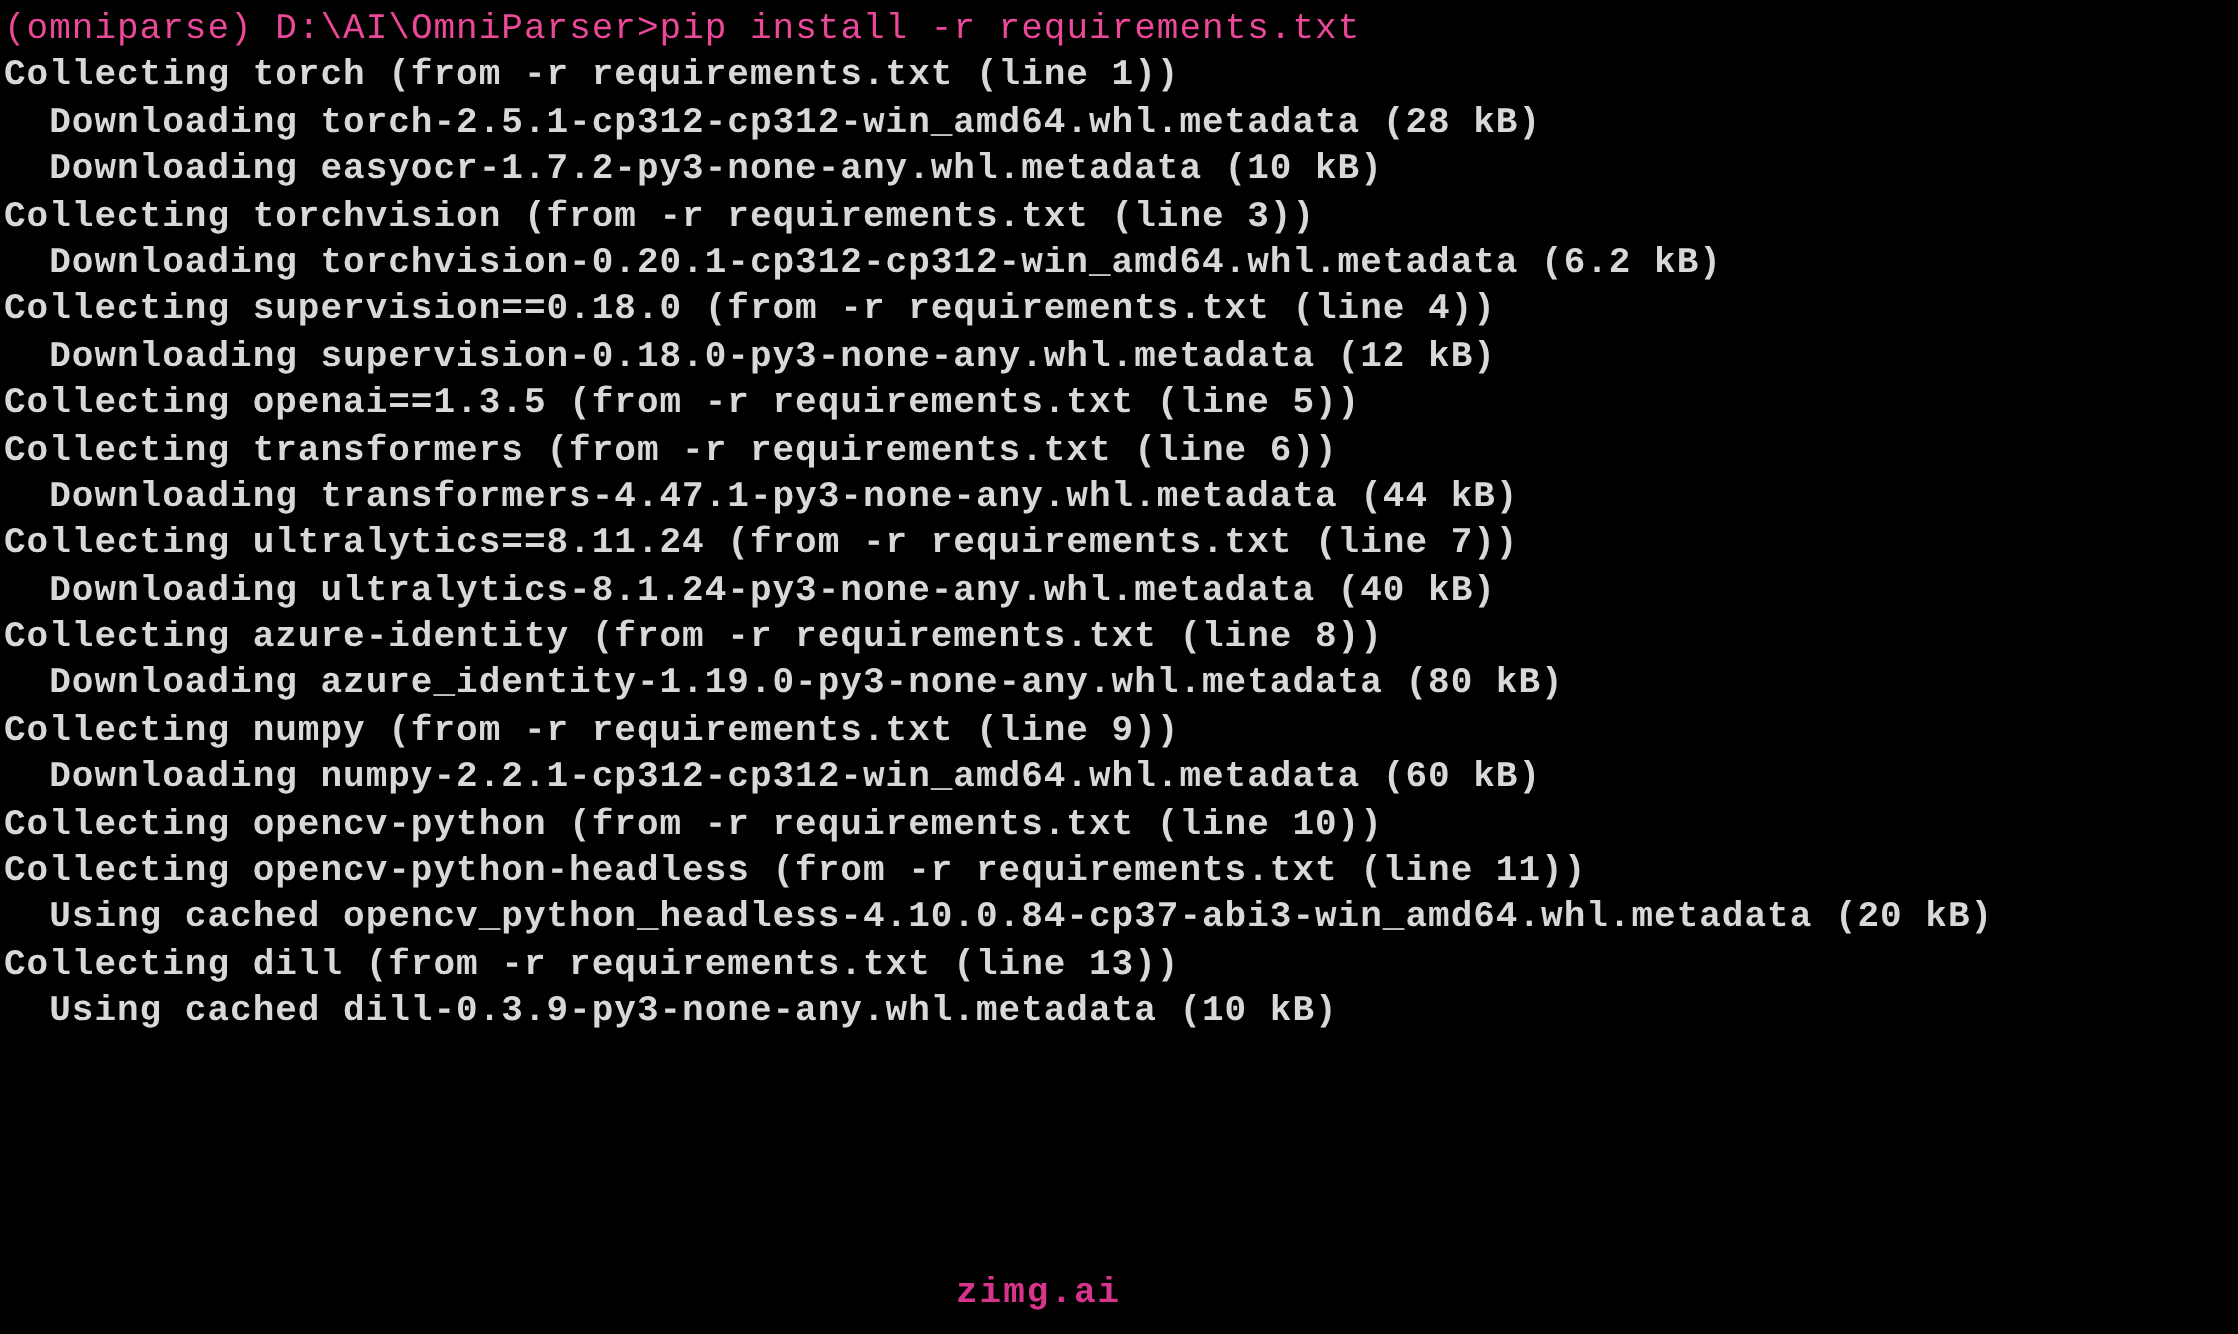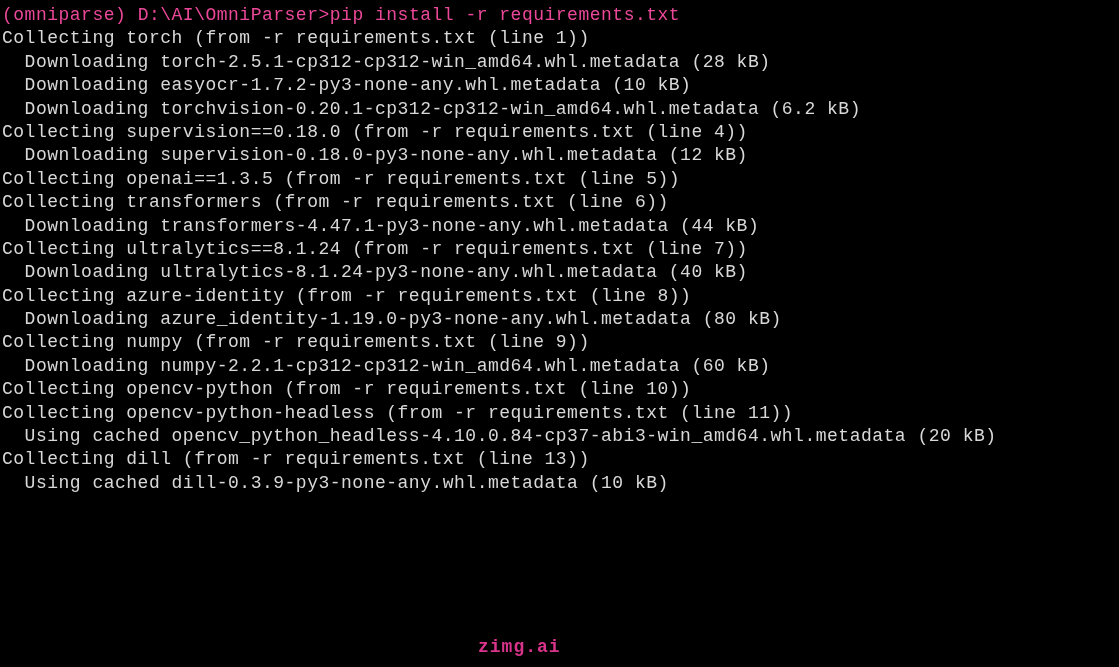--- a/index.html
+++ b/index.html
@@ -15,20 +15,21 @@
       line-height: 1.3;
       padding: 4px 2px;
       width: 1119px;
       height: 667px;
       overflow: hidden;
       letter-spacing: 0.5px;
     }
     .terminal-line {
       white-space: pre;
       color: #d8d8d8;
+      font-weight: bold;
     }
     .prompt-line {
       white-space: pre;
       color: #ec4899;
     }
     .watermark {
       position: absolute;
       bottom: 8px;
       left: 478px;
       color: #ff3ea5;
@@ -41,27 +42,28 @@
   </style>
 </head>
 <body>
 
 <div>
   <div class="prompt-line"><span>(omniparse)</span> <span>D:\AI\OmniParser&gt;</span><span>pip install -r requirements.txt</span></div>
   <div id="output-lines">
       <div class="terminal-line">Collecting torch (from -r requirements.txt (line 1))</div>
       <div class="terminal-line">  Downloading torch-2.5.1-cp312-cp312-win_amd64.whl.metadata (28 kB)</div>
       <div class="terminal-line">  Downloading easyocr-1.7.2-py3-none-any.whl.metadata (10 kB)</div>
+      <div class="terminal-line">Collecting torchvision (from -r requirements.txt (line 3))</div>
       <div class="terminal-line">  Downloading torchvision-0.20.1-cp312-cp312-win_amd64.whl.metadata (6.2 kB)</div>
       <div class="terminal-line">Collecting supervision==0.18.0 (from -r requirements.txt (line 4))</div>
       <div class="terminal-line">  Downloading supervision-0.18.0-py3-none-any.whl.metadata (12 kB)</div>
       <div class="terminal-line">Collecting openai==1.3.5 (from -r requirements.txt (line 5))</div>
       <div class="terminal-line">Collecting transformers (from -r requirements.txt (line 6))</div>
       <div class="terminal-line">  Downloading transformers-4.47.1-py3-none-any.whl.metadata (44 kB)</div>
-      <div class="terminal-line">Collecting ultralytics==8.1.24 (from -r requirements.txt (line 7))</div>
+      <div class="terminal-line">Collecting ultralytics==8.11.24 (from -r requirements.txt (line 7))</div>
       <div class="terminal-line">  Downloading ultralytics-8.1.24-py3-none-any.whl.metadata (40 kB)</div>
       <div class="terminal-line">Collecting azure-identity (from -r requirements.txt (line 8))</div>
       <div class="terminal-line">  Downloading azure_identity-1.19.0-py3-none-any.whl.metadata (80 kB)</div>
       <div class="terminal-line">Collecting numpy (from -r requirements.txt (line 9))</div>
       <div class="terminal-line">  Downloading numpy-2.2.1-cp312-cp312-win_amd64.whl.metadata (60 kB)</div>
       <div class="terminal-line">Collecting opencv-python (from -r requirements.txt (line 10))</div>
       <div class="terminal-line">Collecting opencv-python-headless (from -r requirements.txt (line 11))</div>
       <div class="terminal-line">  Using cached opencv_python_headless-4.10.0.84-cp37-abi3-win_amd64.whl.metadata (20 kB)</div>
       <div class="terminal-line">Collecting dill (from -r requirements.txt (line 13))</div>
       <div class="terminal-line">  Using cached dill-0.3.9-py3-none-any.whl.metadata (10 kB)</div>

